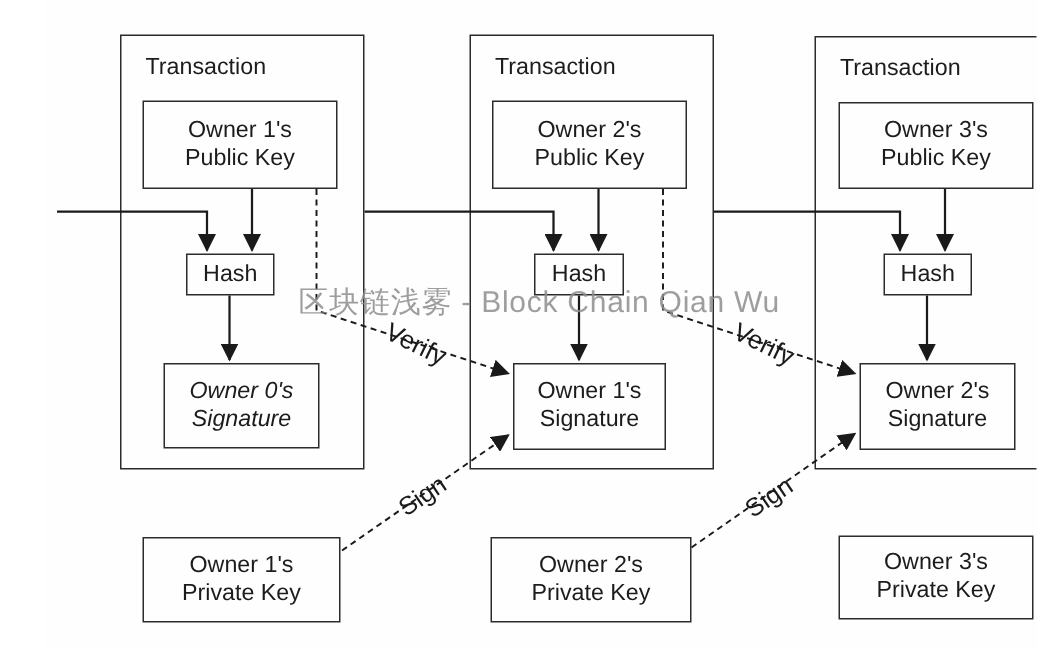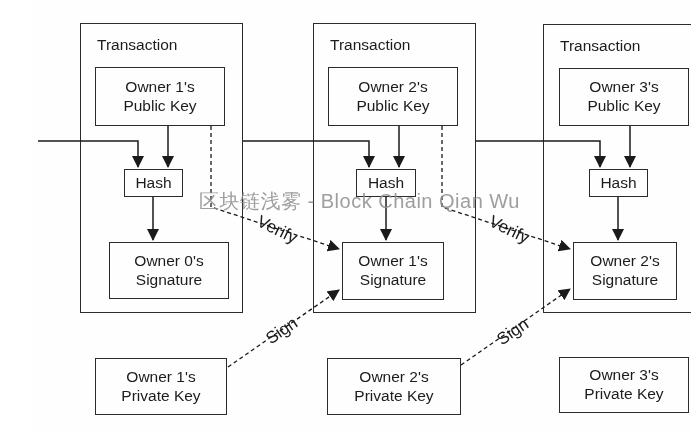--- a/index.html
+++ b/index.html
@@ -100,21 +100,21 @@
 Public Key</div>
   <div class="box" style="left:297px;top:67px;width:130px;height:59px;">Owner 2's
 Public Key</div>
   <div class="box" style="left:528px;top:68px;width:130px;height:58px;">Owner 3's
 Public Key</div>
 
   <div class="box" style="left:93px;top:169px;width:59px;height:28px;">Hash</div>
   <div class="box" style="left:325px;top:169px;width:60px;height:28px;">Hash</div>
   <div class="box" style="left:558px;top:169px;width:59px;height:28px;">Hash</div>
 
-  <div class="box" style="left:78px;top:242px;width:120px;height:57px;">Owner 0's
+  <div class="box" style="left:78px;top:242px;width:104px;height:57px;font-style:italic;">Owner 0's
 Signature</div>
   <div class="box" style="left:311px;top:242px;width:102px;height:58px;">Owner 1's
 Signature</div>
   <div class="box" style="left:542px;top:242px;width:104px;height:58px;">Owner 2's
 Signature</div>
 
   <div class="box" style="left:64px;top:358px;width:132px;height:57px;">Owner 1's
 Private Key</div>
   <div class="box" style="left:296px;top:358px;width:134px;height:57px;">Owner 2's
 Private Key</div>

